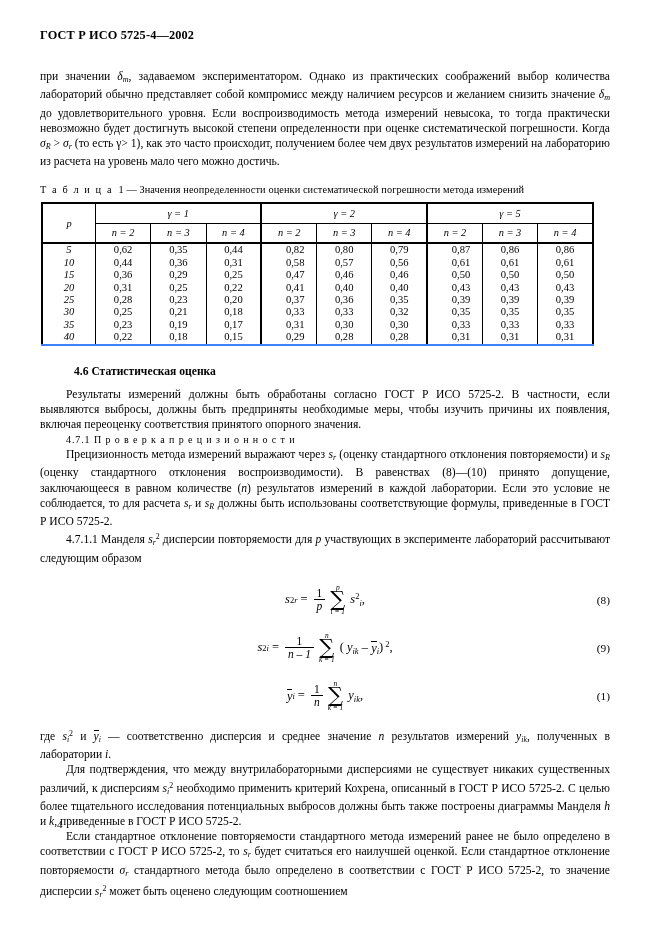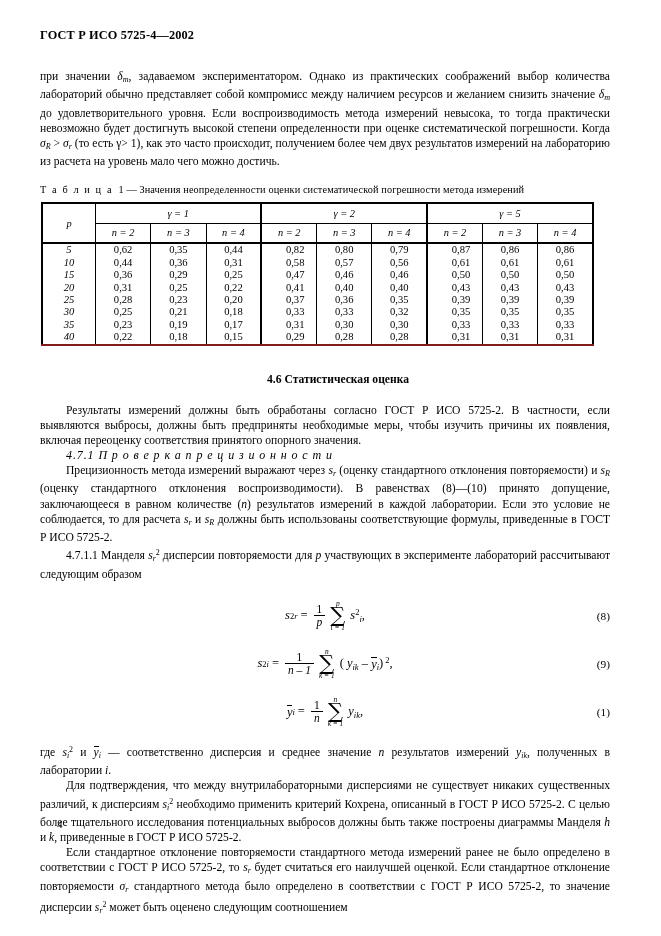--- a/index.html
+++ b/index.html
@@ -46,31 +46,29 @@
     margin: 0;
     hyphens: manual;
   }
   .para.indent { text-indent: 26px; }
   .para.space-after { }
 
   .heading {
     font-size: 11.6px;
     font-weight: bold;
     line-height: 15.1px;
-    margin: 16px;
+    margin: 8px;
     text-indent: 26px;
-    text-align: center;
   }
   .subheading {
-    font-size: 12px;
+    font-size: 10px;
     line-height: 15.1px;
     margin: 0;
     text-indent: 26px;
     letter-spacing: 0.9px;
-    font-style: italic;
   }
 
   i, .it { font-style: italic; }
   .sub {
     font-size: 0.7em;
     vertical-align: -0.28em;
     font-style: italic;
   }
 
   
@@ -122,21 +120,21 @@
     height: 12.4px;
     line-height: 12.4px;
     font-size: 10.6px;
   }
   table.data tbody td.pval {
     border-left: 2px solid #000;
     font-style: italic;
   }
   table.data tbody td.last { border-right: 2px solid #000; }
   table.data tbody tr.first td { border-top: 2px solid #000; }
-  table.data tbody tr.lastrow td { border-bottom: 2px solid #7f1d1d; }
+  table.data tbody tr.lastrow td { border-bottom: 2px solid #3b82f6; }
   table.data td.grp { border-left: 2px solid #000; padding-left: 12px; }
   table.data th.grp { border-left: 2px solid #000; }
 
   
   .formula-row {
     position: relative;
     display: flex;
     justify-content: center;
     align-items: center;
     margin: 0;

